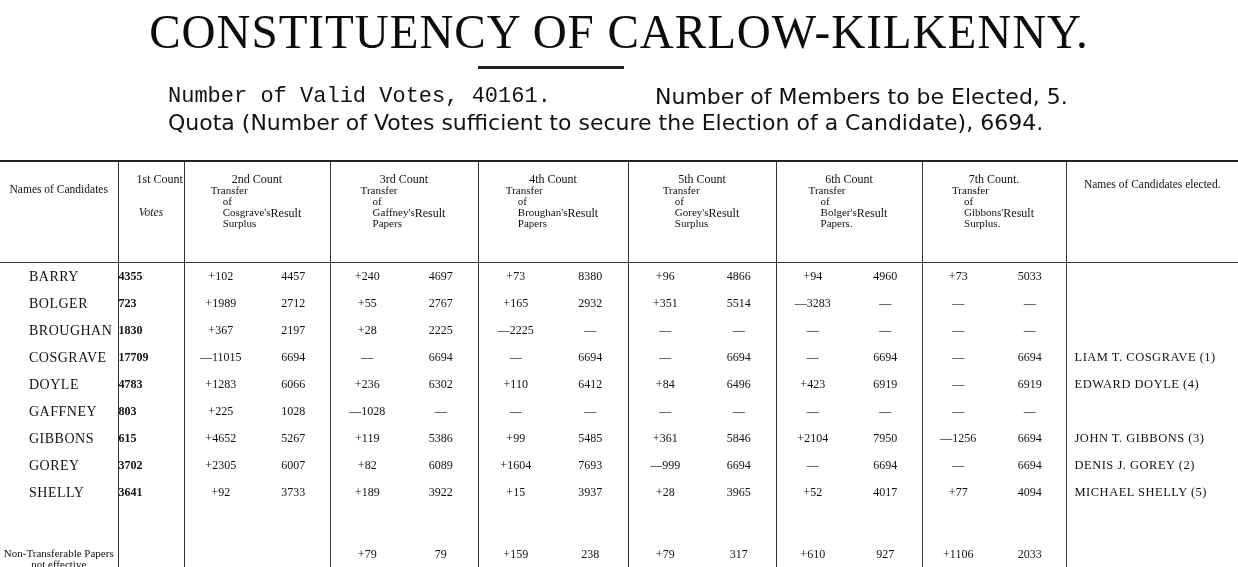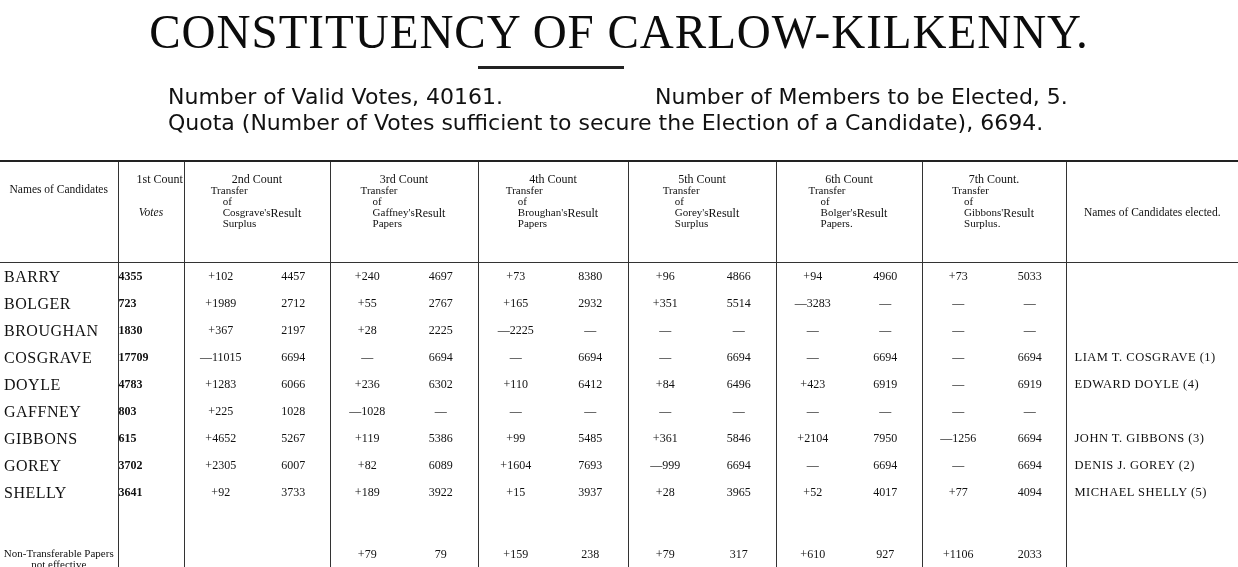--- a/index.html
+++ b/index.html
@@ -4,38 +4,38 @@
 <style>
   html, body { margin: 0; padding: 0; background: #ffffff; }
   body { width: 1238px; height: 567px; overflow: hidden; position: relative; color: #111; font-family: "DejaVu Serif", serif; }
   .title {
     position: absolute; left: 0; top: 4px; width: 1238px; text-align: center;
     font-family: "Liberation Serif", serif; font-size: 48px; letter-spacing: 1px;
     transform: scaleX(0.98); color: #0c0c0c; font-weight: normal;
   }
   .rule { position: absolute; left: 478px; top: 66px; width: 146px; height: 3px; background: #222; }
   .sub { position: absolute; font-family: "DejaVu Sans", sans-serif; font-size: 22px; color: #111; white-space: nowrap; }
-  .sub1 { left: 168px; top: 84px; }
+  .sub1 { left: 168px; top: 84px; font-family: Liberation Mono, monospace; }
   .sub2 { left: 655px; top: 84px; }
   .sub3 { left: 168px; top: 110px; }
   table { position: absolute; left: 0; top: 160px; width: 1238px; border-collapse: collapse; table-layout: fixed; font-family: "Liberation Serif", serif; }
   th, td { padding: 0; font-weight: normal; }
   thead th { font-size: 11.5px; line-height: 11px; vertical-align: top; border-top: 2px solid #222; border-bottom: 1.5px solid #333; height: 78px; }
   .vl { border-left: 1.5px solid #333; }
   .hdr-names { text-align: center; padding-top: 22px; }
   .hdr-first { position: relative; }
   .count-head { position: relative; }
   .count-title { display: block; text-align: center; padding-top: 12px; font-size: 12px; }
   .sub-head { display: flex; justify-content: center; align-items: flex-end; padding: 0 8px 0 6px; }
   .transfer { text-align: left; line-height: 11px; font-size: 11px; }
   .transfer span { display: block; }
   .transfer .c { padding-left: 12px; }
   .result-h { padding-bottom: 10px; font-size: 12px; }
   tbody td { font-size: 12px; height: 27px; vertical-align: middle; }
-  .name { padding-left: 4px; font-size: 16px; letter-spacing: 0.5px; }
+  .name { padding-left: 29px; font-size: 14px; letter-spacing: 0.5px; }
   .num { text-align: left; font-weight: bold; }
   .pair { display: flex; }
   .pair .t { width: 50%; text-align: center; }
   .pair .r { width: 50%; text-align: center; }
   .elected { padding-left: 8px; font-size: 12.5px; letter-spacing: 0.5px; white-space: nowrap; }
   .nt-row td { height: 56px; vertical-align: bottom; padding-bottom: 8px; }
   .nt-name { font-size: 11px; line-height: 11px; text-align: center; padding-bottom: 0 !important; }
 </style>
 </head>
 <body>
@@ -131,21 +131,21 @@
             <div class="transfer">
               <span class="">Transfer</span>
               <span class="c">of</span>
               <span class="c">Gibbons'</span>
               <span class="c">Surplus.</span>
             </div>
             <div class="result-h">Result</div>
           </div>
         </th>
       <th class="vl">
-          <span style="display:block;text-align:center;padding-top:28px;margin-top:17px;">Names of Candidates elected.</span>
+          <span style="display:block;text-align:center;padding-top:17px;">Names of Candidates elected.</span>
         </th>
     </tr>
   </thead>
   <tbody id="tbody">
       <tr>
         <td class="name">BARRY</td>
         <td class="vl num">4355</td>
         <td class="vl">
           <div class="pair">
             <span class="t">+102</span>

